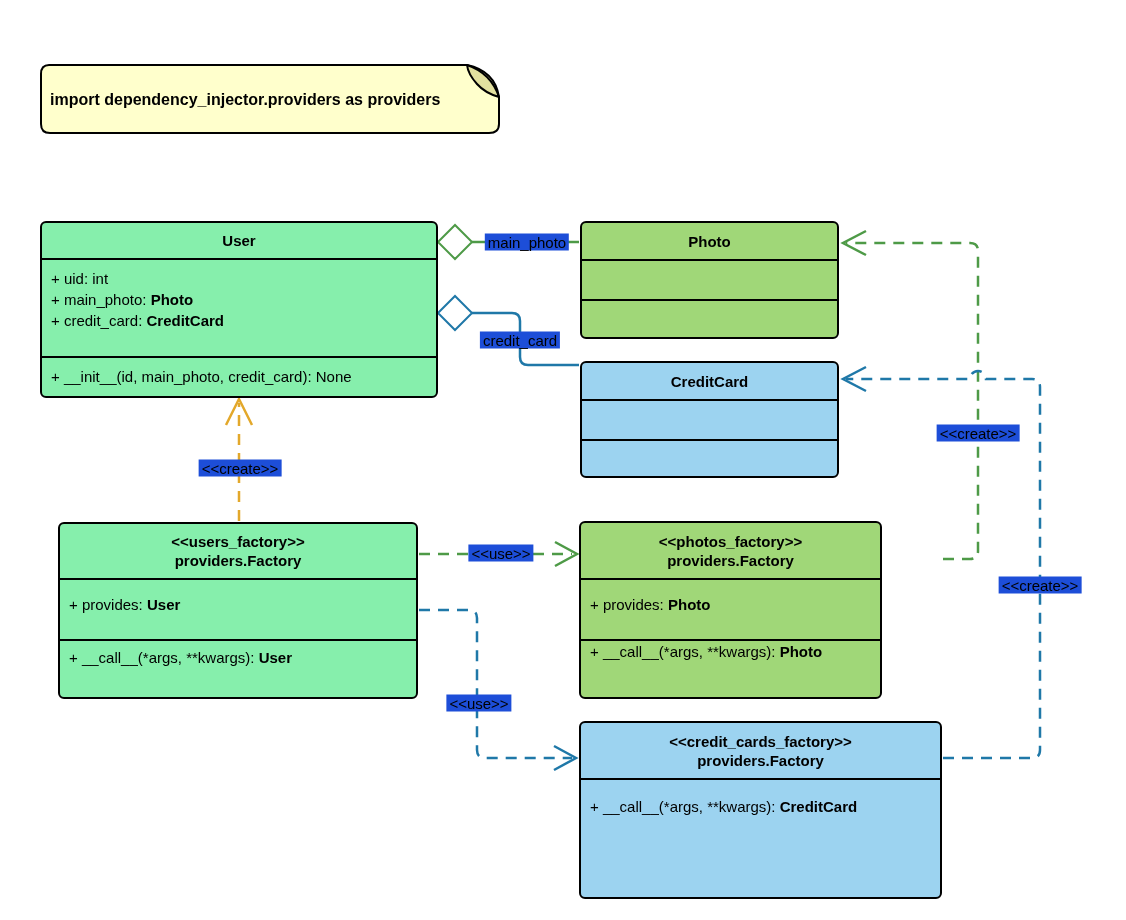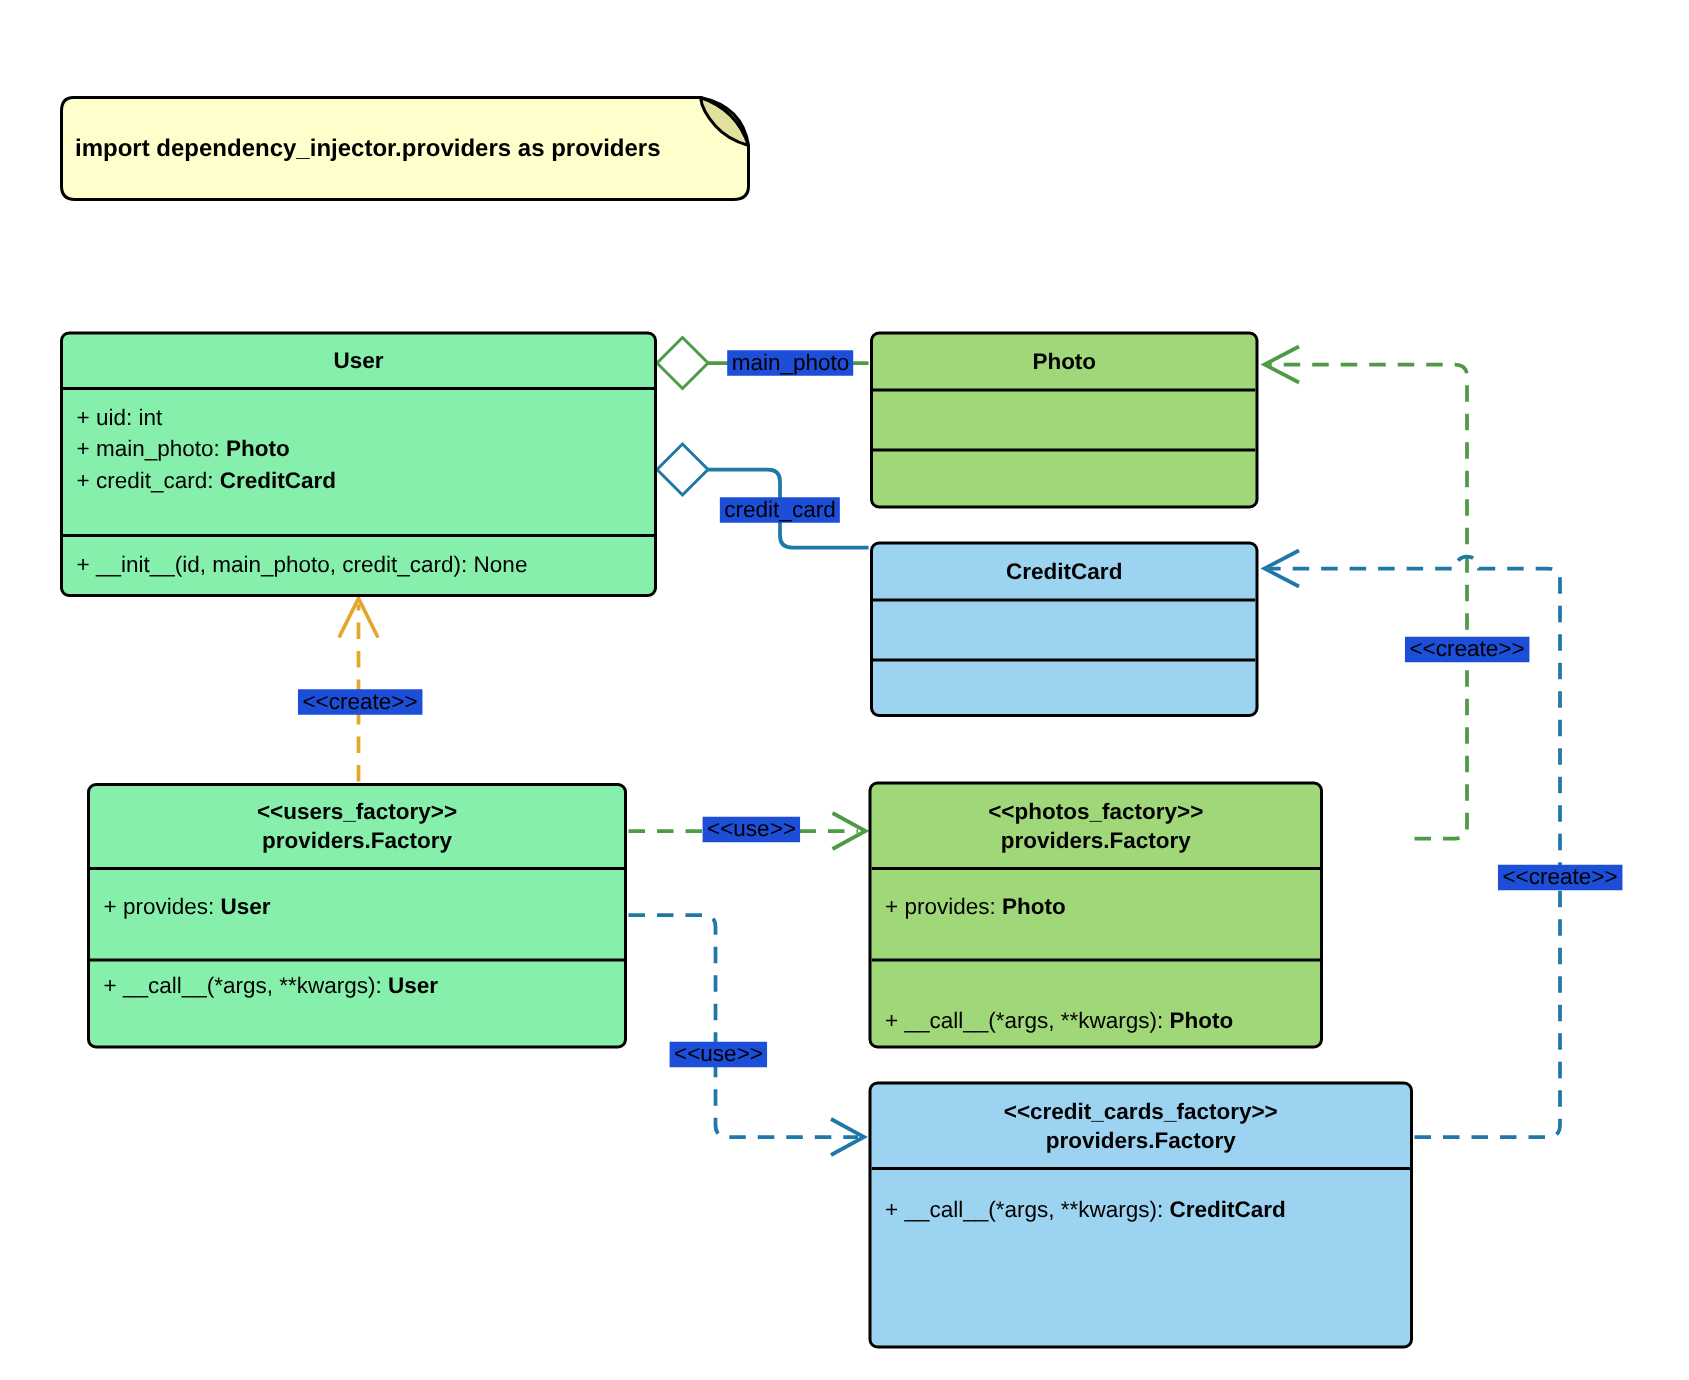--- a/index.html
+++ b/index.html
@@ -110,21 +110,21 @@
   </div>
 
   <div class="uml-box fill-green" style="left:579px;top:500px;width:303px;height:178px">
     <div class="box-title" style="height:55px">
       <span>&lt;&lt;photos_factory&gt;&gt;</span>
       <span>providers.Factory</span>
     </div>
     <div class="box-sec" style="height:61px;padding-top:14px">
       <div class="row"><span>+ provides: </span><b>Photo</b></div>
     </div>
-    <div class="box-sec" style="height:58px;padding-top:29px">
+    <div class="box-sec" style="height:58px;padding-top:0">
       <div class="row"><span>+ __call__(*args, **kwargs): </span><b>Photo</b></div>
     </div>
   </div>
 
   <div class="uml-box fill-blue" style="left:579px;top:700px;width:363px;height:178px">
     <div class="box-title" style="height:55px">
       <span>&lt;&lt;credit_cards_factory&gt;&gt;</span>
       <span>providers.Factory</span>
     </div>
     <div class="box-sec" style="height:58px;padding-top:16px">

